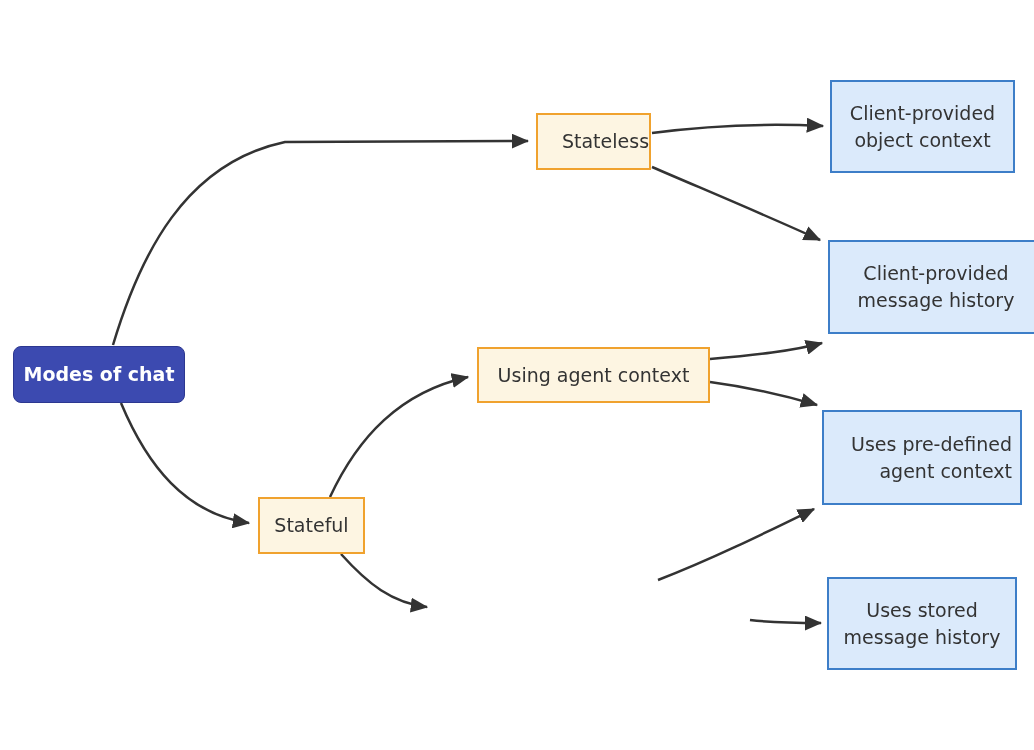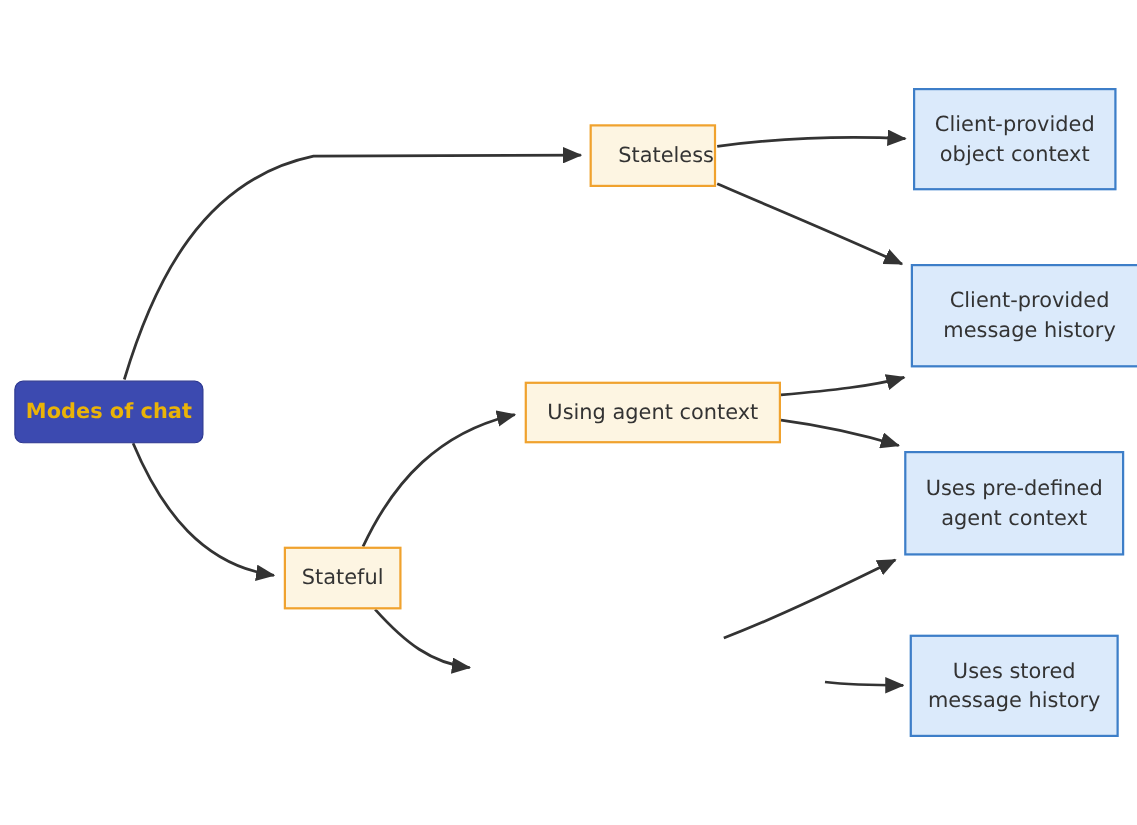--- a/index.html
+++ b/index.html
@@ -36,42 +36,42 @@
     text-align: center;
     font-size: 19px;
     line-height: 1.4;
     color: #333333;
     padding: 4px 8px;
   }
   .node.root {
     background: #3C4AB0;
     border: 1px solid #2C3790;
     border-radius: 8px;
-    color: #eab308;
+    color: #ffffff;
     font-weight: bold;
   }
   .node.branch {
     background: #FDF5E2;
     border: 2px solid #F0A22E;
     border-radius: 0;
   }
   .node.leaf {
     background: #DBEAFB;
     border: 2px solid #3D7EC8;
     border-radius: 0;
   }
   
   #n-root        { left: 13px;  top: 346px; width: 172px; height: 57px; }
   #n-stateless   { left: 536px; top: 113px; width: 115px; height: 57px; padding-left: 32px; }
   #n-agent-ctx   { left: 477px; top: 347px; width: 233px; height: 56px; }
   #n-stateful    { left: 258px; top: 497px; width: 107px; height: 57px; }
   #n-convo       { left: 436px; top: 580px; width: 314px; height: 56px; }
   #n-inline      { left: 830px; top: 80px;  width: 185px; height: 93px; }
   #n-msghist     { left: 828px; top: 240px; width: 216px; height: 94px; }
-  #n-predef      { left: 822px; top: 410px; width: 200px; height: 95px; }
+  #n-predef      { left: 822px; top: 410px; width: 200px; height: 95px; text-align: right; }
   #n-stored      { left: 827px; top: 577px; width: 190px; height: 93px; }
 </style>
 </head>
 <body>
 
 <div class="canvas">
 
   <svg class="edge-layer" viewBox="0 0 1034 750" xmlns="http://www.w3.org/2000/svg" aria-hidden="true">
     <defs>
       <marker id="arrow" markerWidth="7" markerHeight="6" refX="6.5" refY="3" orient="auto" markerUnits="strokeWidth">

